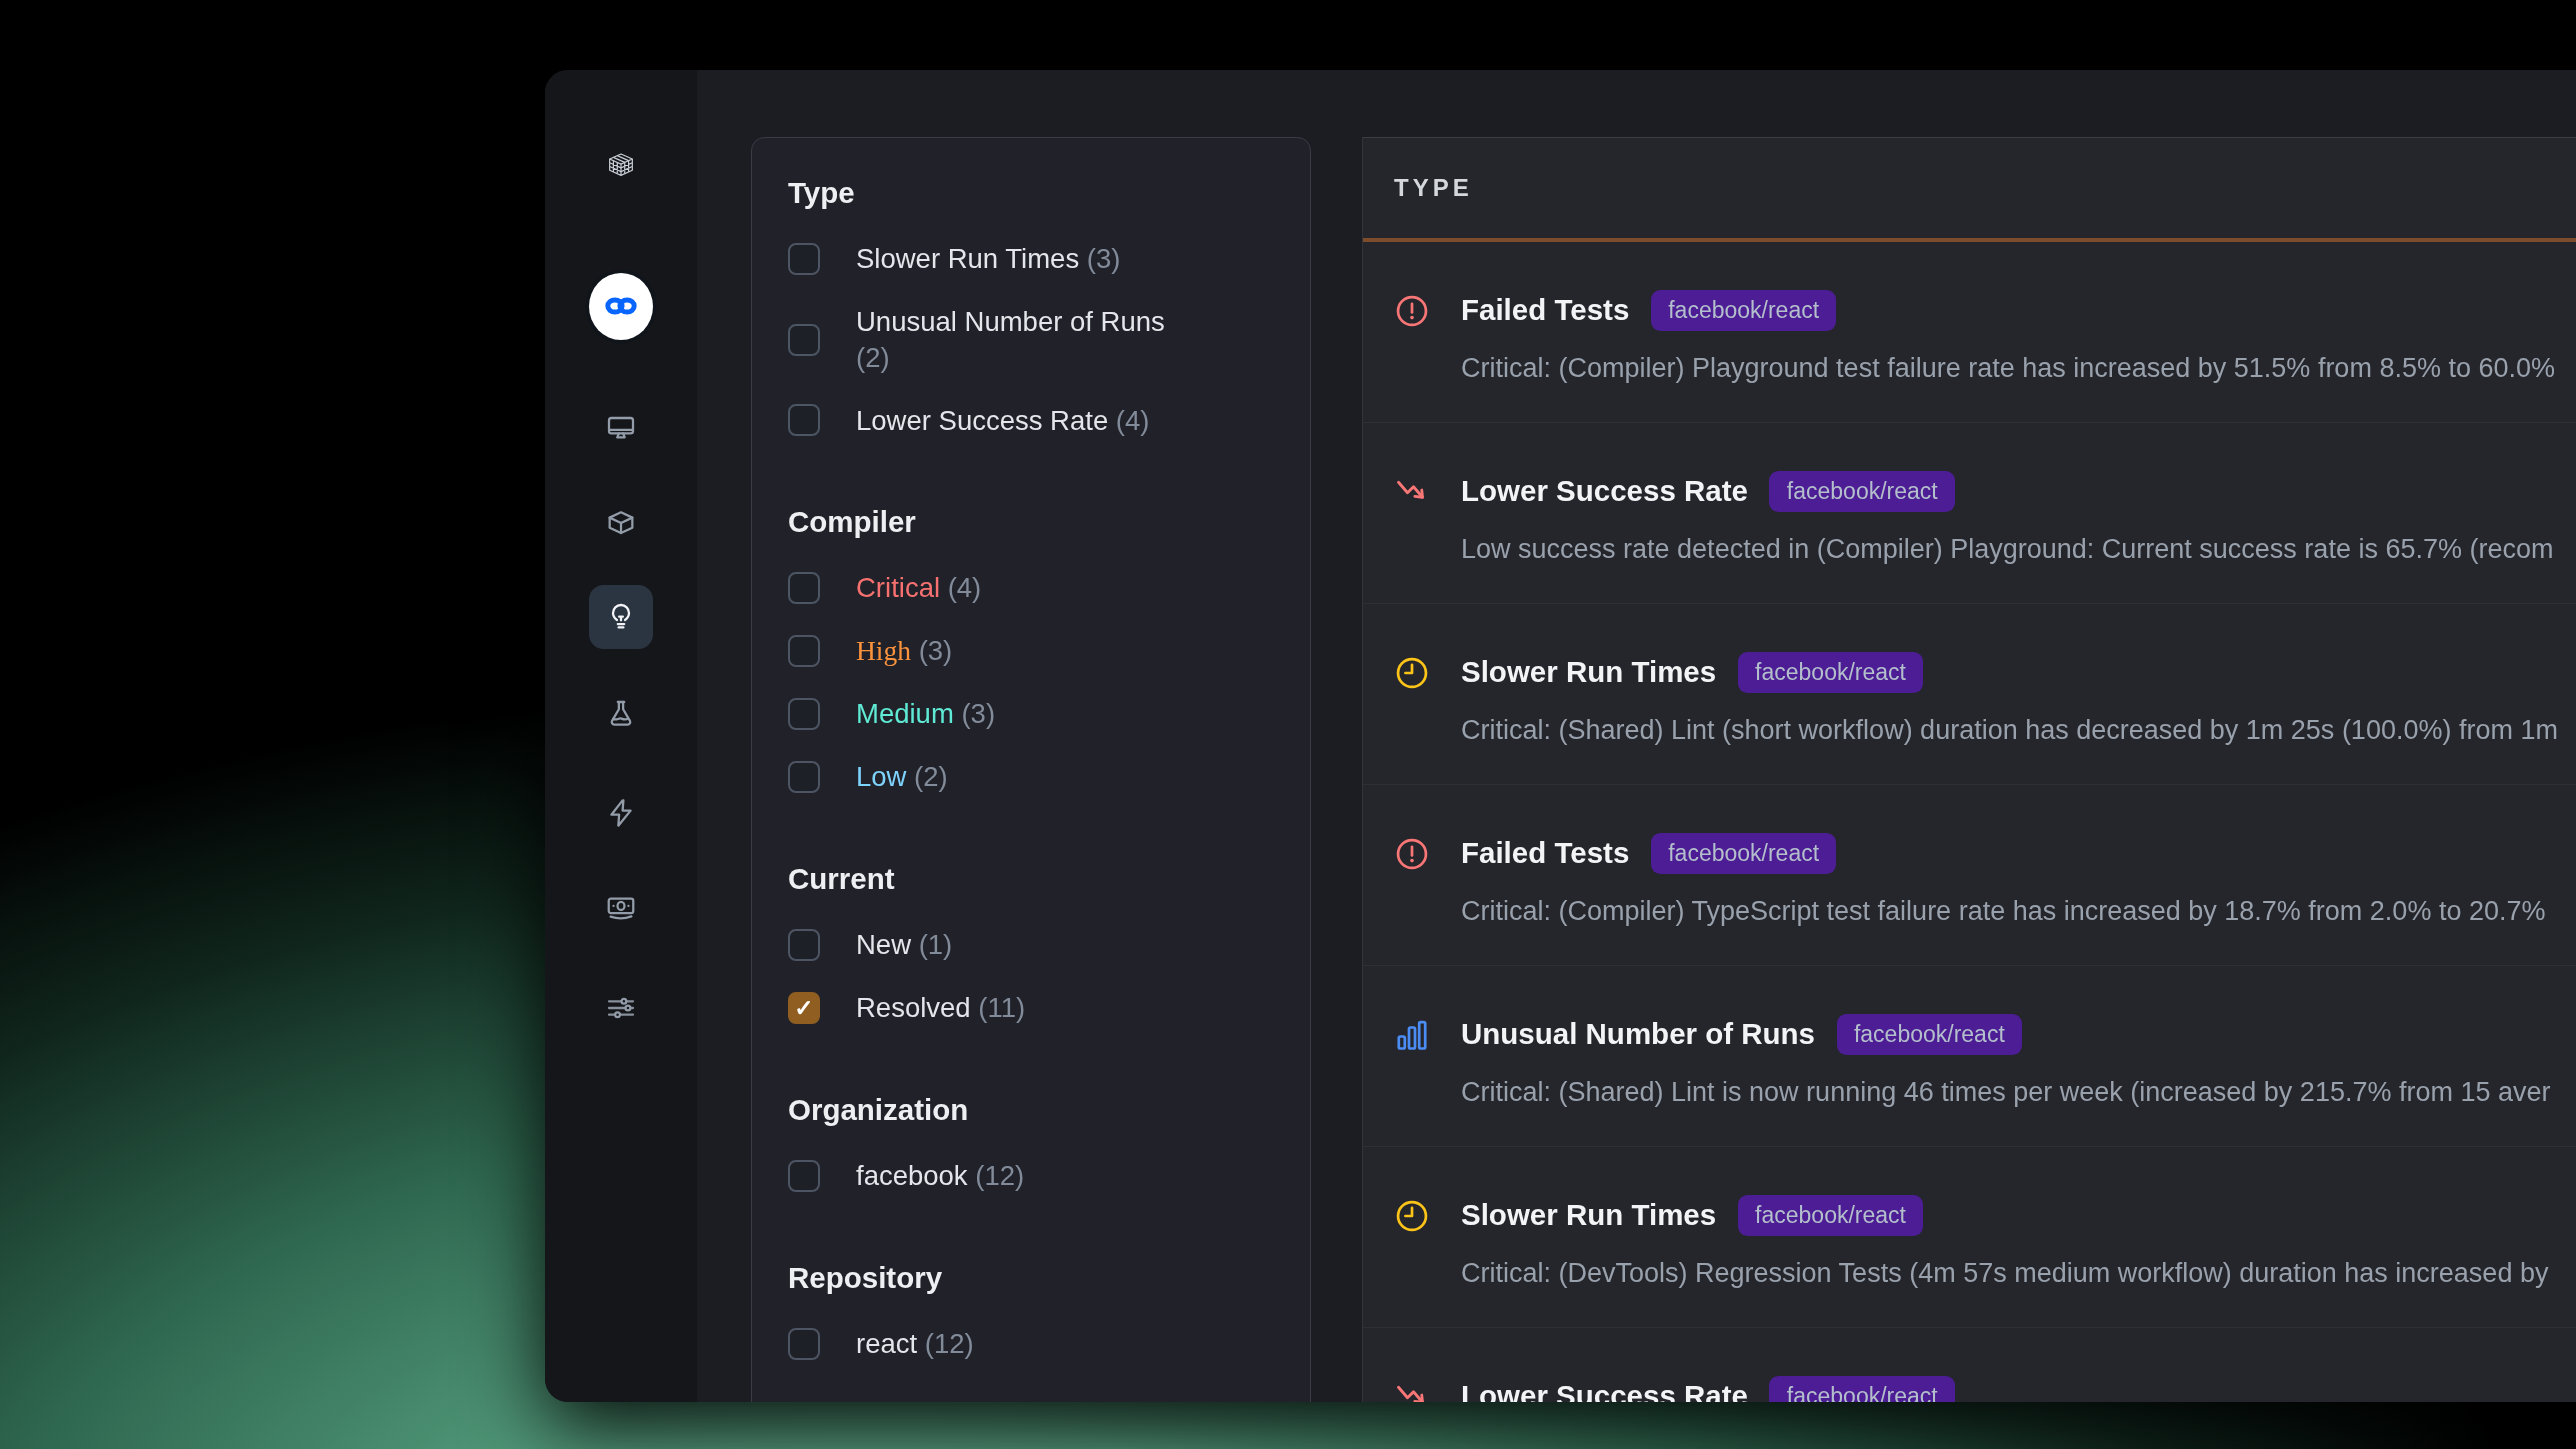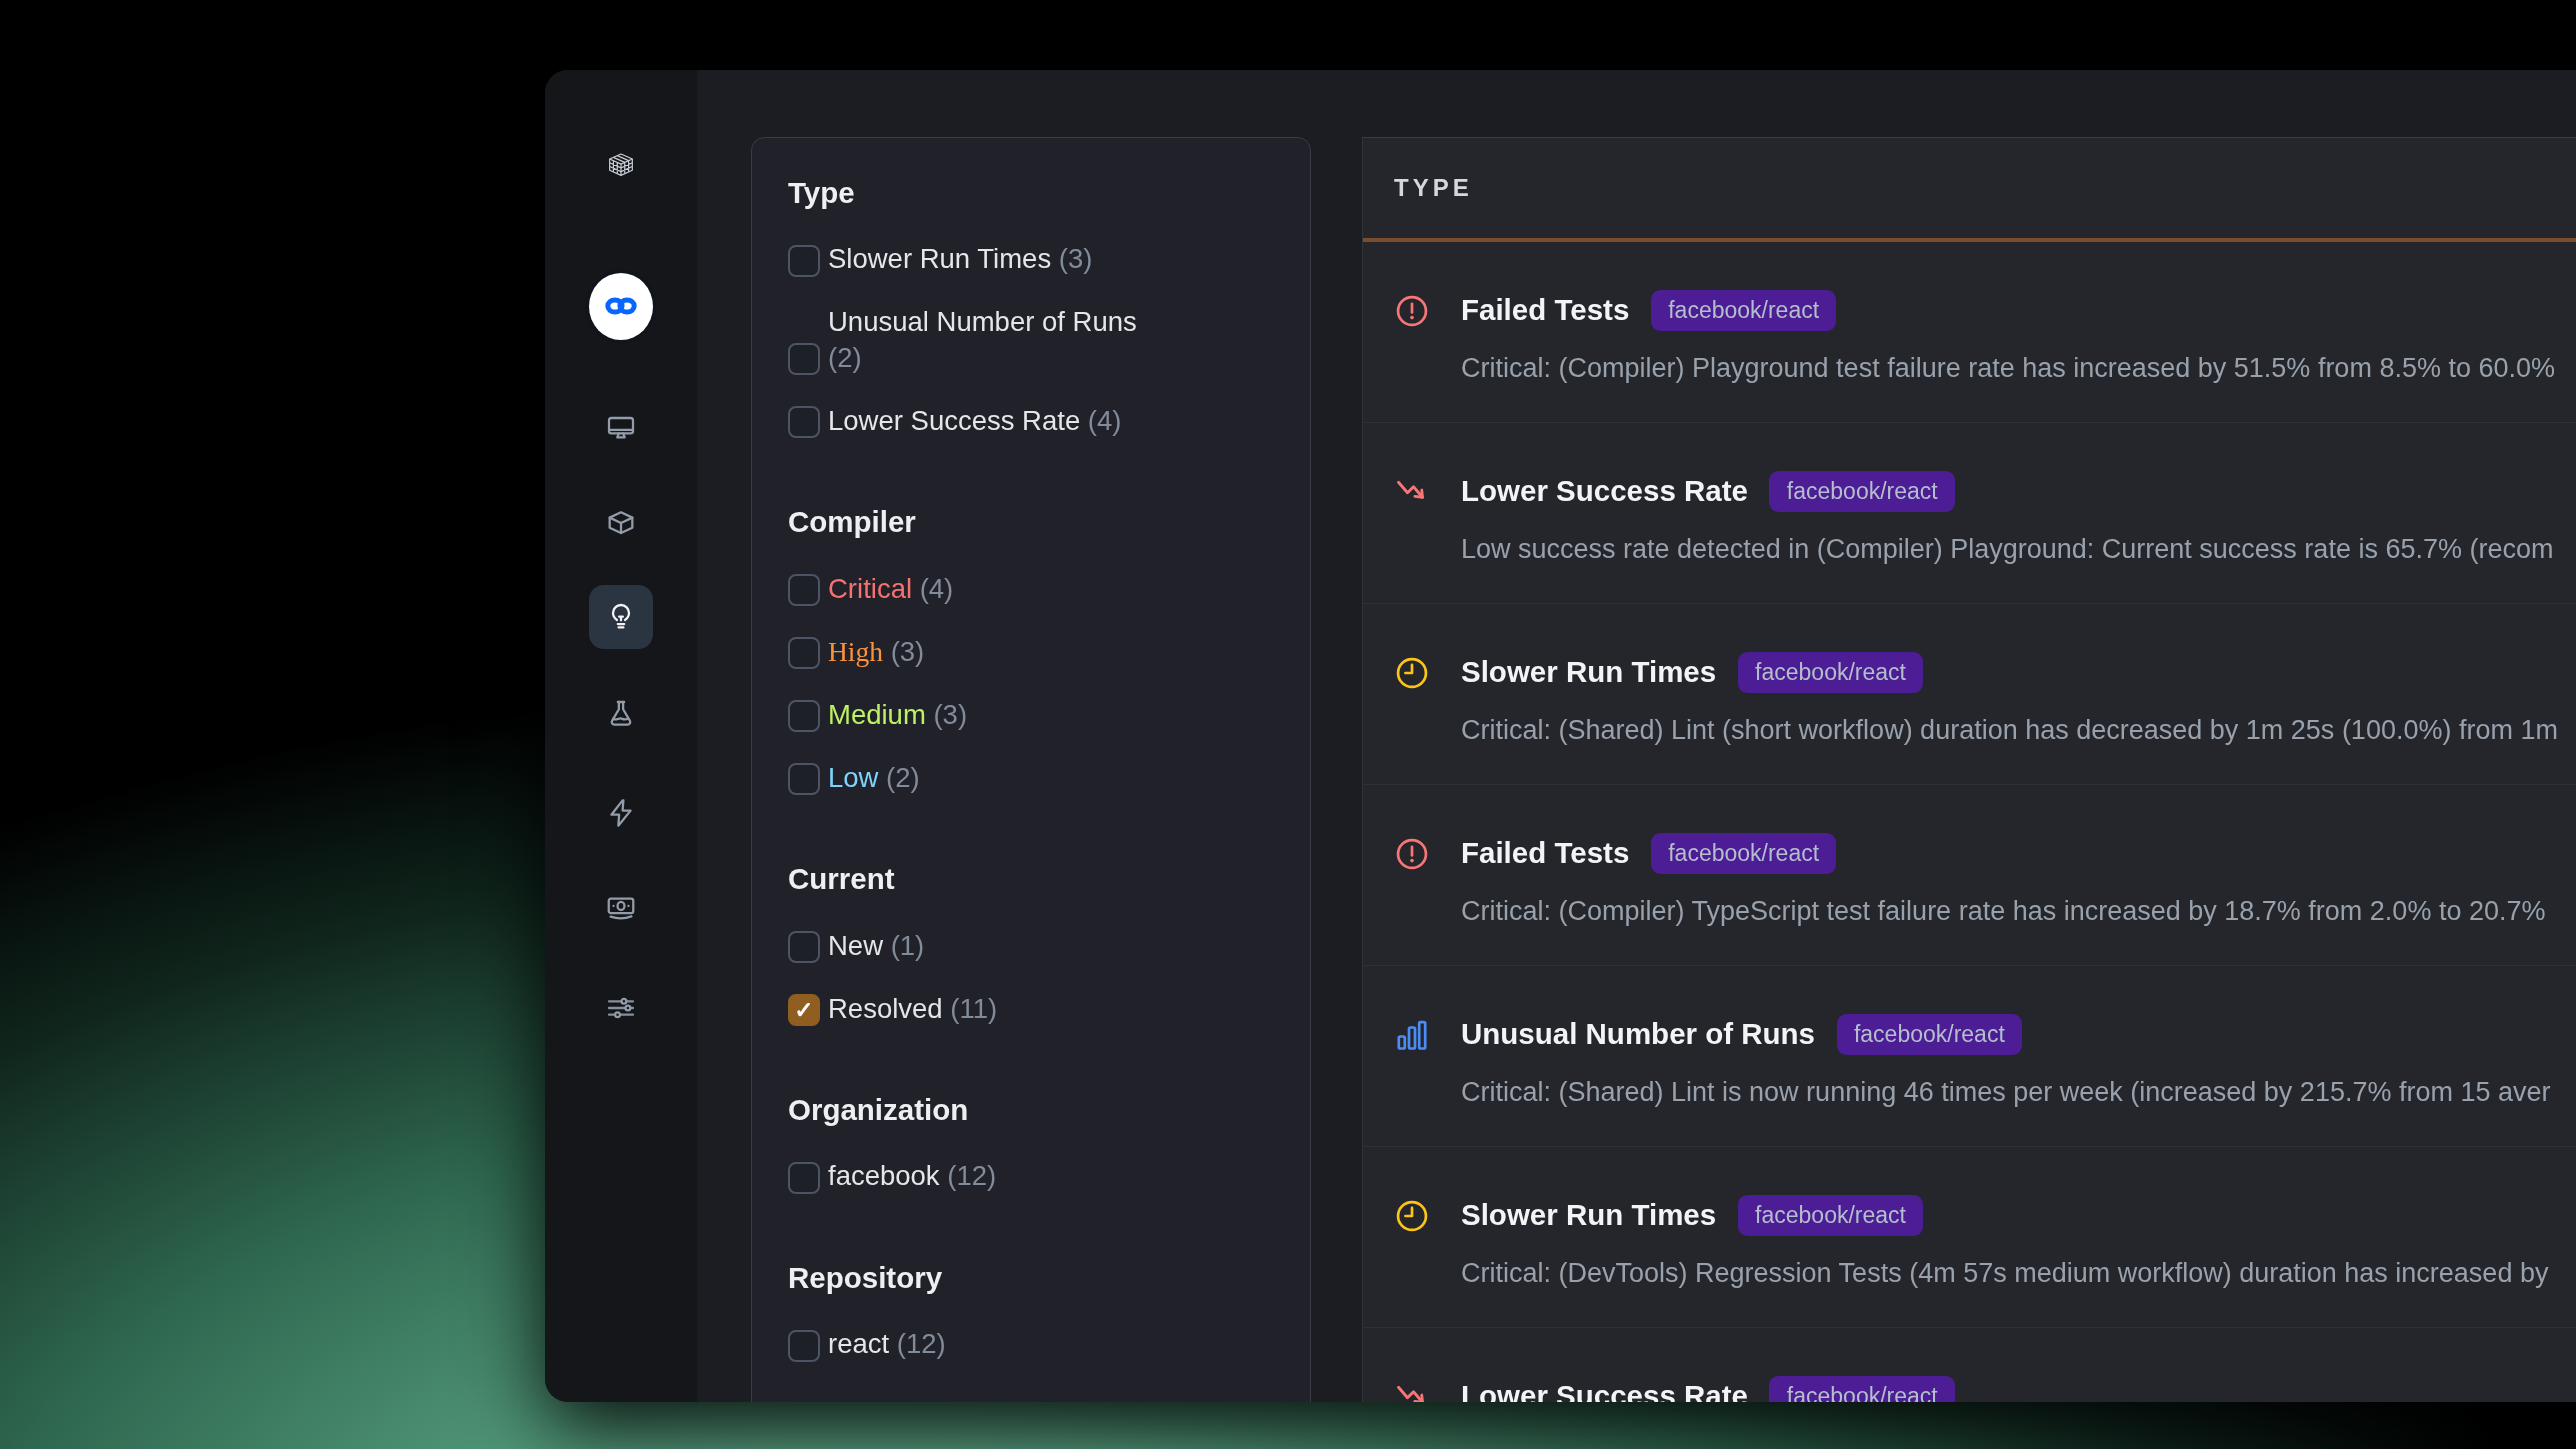--- a/index.html
+++ b/index.html
@@ -47,21 +47,21 @@
     position:absolute;left:53px;top:67px;width:560px;height:1315px;
     background:#212229;border:1.3px solid #3a3d46;border-radius:13.4px;
     padding:38px 36px;box-sizing:border-box;
   }
   .f-heading{
     font-size:29.5px;font-weight:700;color:#edeff2;margin:0 0 31px 0;line-height:1.15;
   }
   .f-section{margin-top:67px;}
   .f-section:first-child{margin-top:0;}
   .f-option{
-    display:flex;align-items:flex-end;gap:8px;margin-bottom:27px;min-height:36px;
+    display:flex;align-items:center;gap:36px;margin-bottom:27px;min-height:36px;
   }
   .checkbox{
     width:32px;height:32px;border-radius:8px;flex:0 0 32px;
     border:2px solid #4d5564;background:#1d2026;box-sizing:border-box;
     display:flex;align-items:center;justify-content:center;
   }
   .checkbox.checked{background:#8f5e20;border-color:#8f5e20;}
   .checkbox.checked::after{
     content:"\2713";color:#fff;font-size:23px;font-weight:700;line-height:1;
   }
@@ -211,21 +211,21 @@
         <div class="f-option">
           <span class="checkbox"></span>
           <span class="f-label"><span style="color: rgb(248, 113, 113);">Critical</span> <span class="f-count">(4)</span></span>
         </div>
         <div class="f-option">
           <span class="checkbox"></span>
           <span class="f-label"><span style="color: rgb(251, 146, 60); font-family: Liberation Serif, serif;">High</span> <span class="f-count">(3)</span></span>
         </div>
         <div class="f-option">
           <span class="checkbox"></span>
-          <span class="f-label"><span style="color: #bef264;">Medium</span> <span class="f-count">(3)</span></span>
+          <span class="f-label"><span style="color: #5eead4;">Medium</span> <span class="f-count">(3)</span></span>
         </div>
         <div class="f-option">
           <span class="checkbox"></span>
           <span class="f-label"><span style="color: #7dd3fc;">Low</span> <span class="f-count">(2)</span></span>
         </div>
       </section>
 
       <section class="f-section">
         <h3 class="f-heading">Current</h3>
         <div class="f-option">

